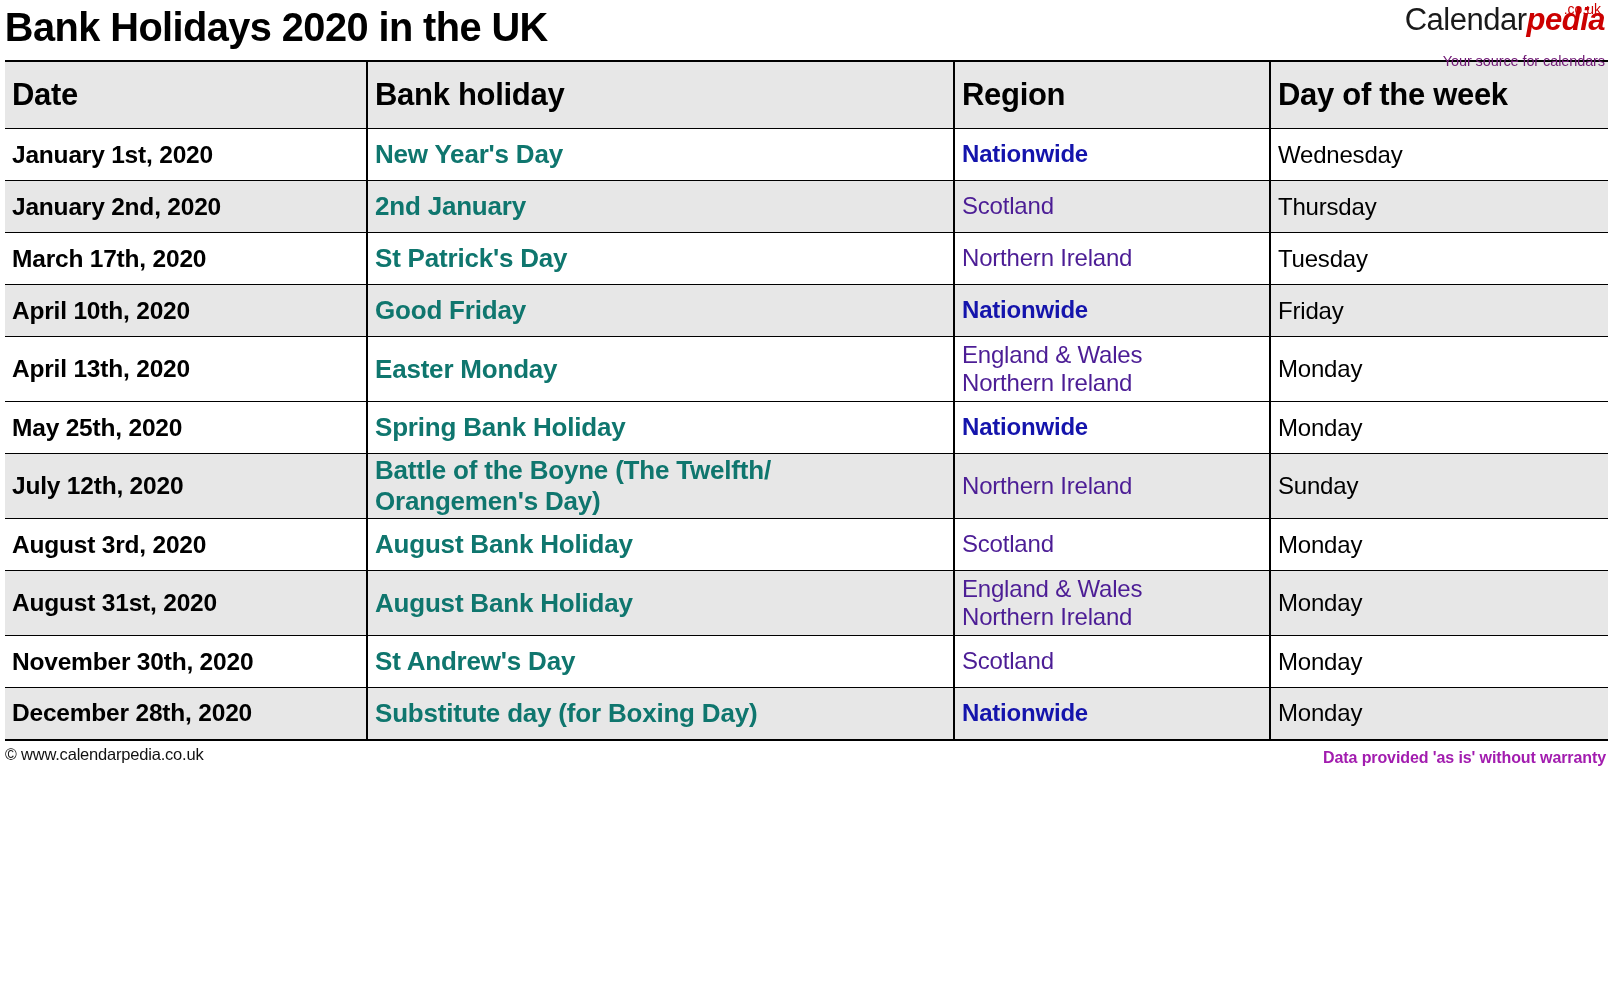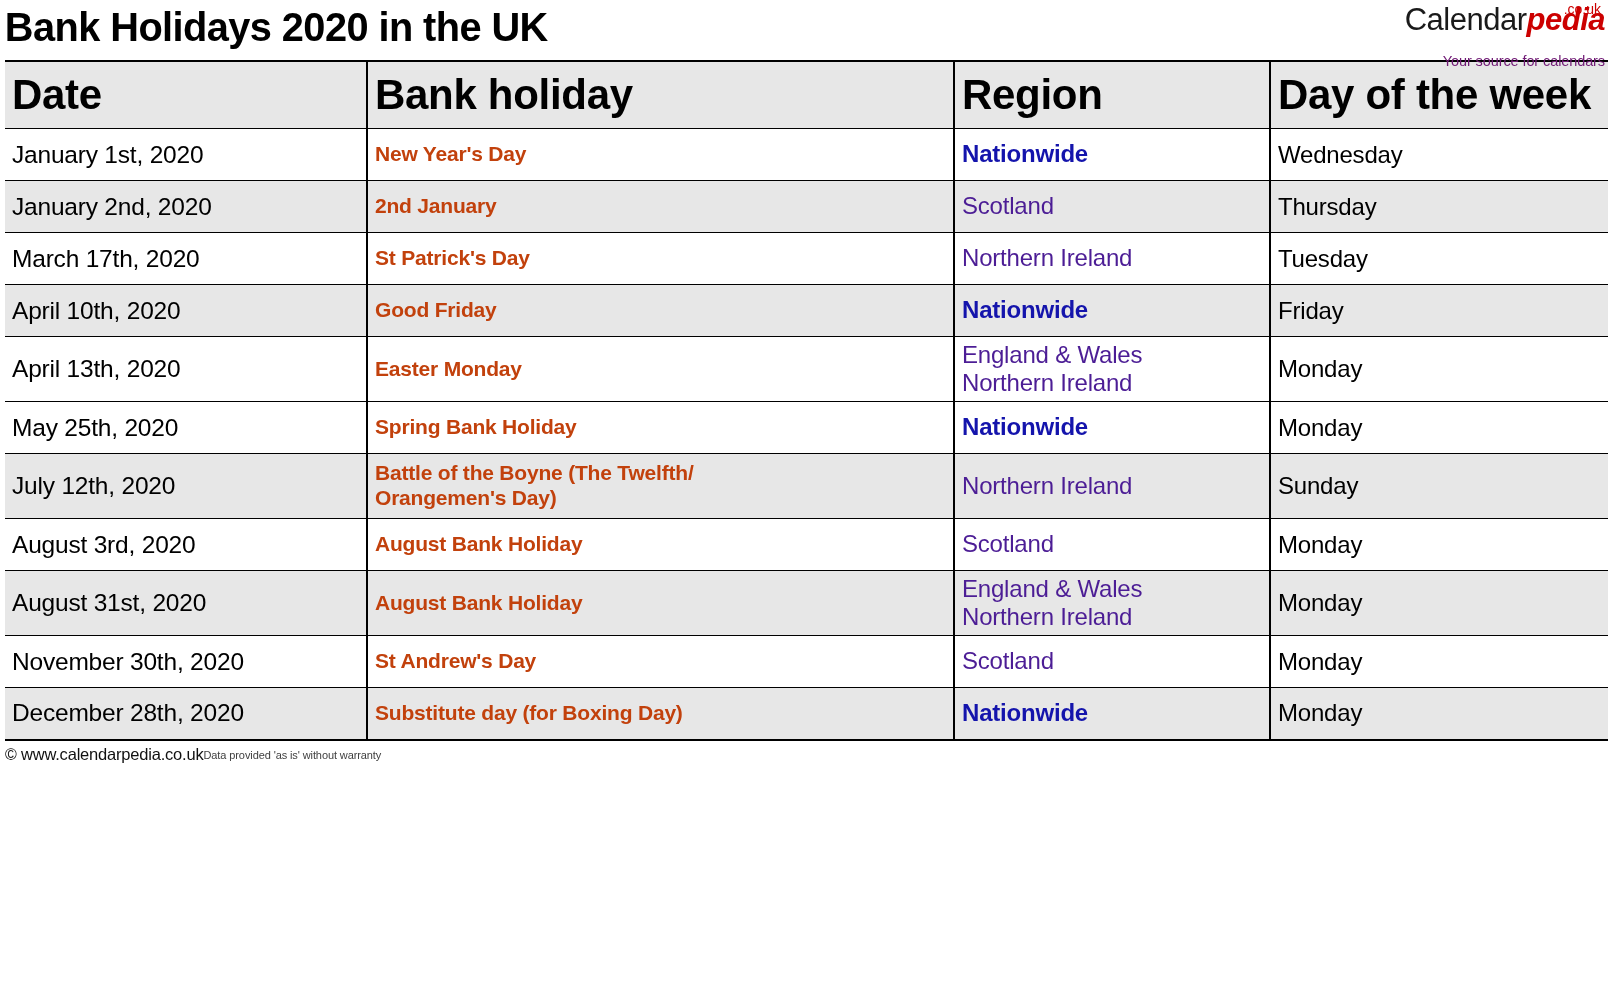--- a/index.html
+++ b/index.html
@@ -102,45 +102,45 @@
     padding: 0 7px;
     text-align: left;
     vertical-align: middle;
     overflow: hidden;
   }
   .cal-table th:last-child,
   .cal-table td:last-child { border-right: none; margin-left: 37px; }
 
   thead th {
     background: #e7e7e7;
-    font-size: 42px;
+    font-size: 31px;
     font-weight: bold;
     letter-spacing: -0.3px;
     height: 66px;
     line-height: 1.05;
     border-bottom: 2px solid #000;
   }
 
   tbody tr { height: 52px; }
   tbody tr.two-line { height: 65px; }
   tbody tr.alt td { background: #e7e7e7; }
   tbody tr:not(.alt) td { background: #ffffff; }
   tbody tr:last-child td { border-bottom: none; }
 
   .c-date-cell {
     font-size: 24.5px;
-    font-weight: normal;
+    font-weight: bold;
     color: #000000;
     white-space: nowrap;
     letter-spacing: -0.2px;
   }
   .c-holiday-cell {
-    font-size: 21px;
-    font-weight: bold;
-    color: #c2410c;
+    font-size: 26px;
+    font-weight: bold;
+    color: #0f766e;
     letter-spacing: -0.2px;
     line-height: 1.18;
   }
   .c-region-cell {
     font-size: 24px;
     color: #4c1d95;
     line-height: 1.18;
     letter-spacing: -0.2px;
   }
   .c-region-cell.nationwide {
@@ -155,34 +155,35 @@
   }
   .line2 { display: block; }
 
   
   .footer {
     position: relative;
     height: 34px;
     padding: 4px 7px 0 5px;
     display: flex;
     align-items: flex-start;
-    justify-content: flex-start;
+    justify-content: space-between;
   }
   .footer-left {
     font-size: 16.5px;
     color: #111111;
     white-space: nowrap;
     letter-spacing: -0.2px;
   }
   .footer-right {
-    font-size: 11px;
-    color: #404040;
+    font-size: 16px;
+    color: #a21caf;
     white-space: nowrap;
     letter-spacing: -0.1px;
     padding-top: 4px;
+    font-weight: bold;
   }
   .copy-mark { font-size: 16px; }
 </style>
 </head>
 <body>
 
 <div class="page">
 
   <div class="topbar">
     <div class="page-title">Bank Holidays 2020 in the UK</div>

